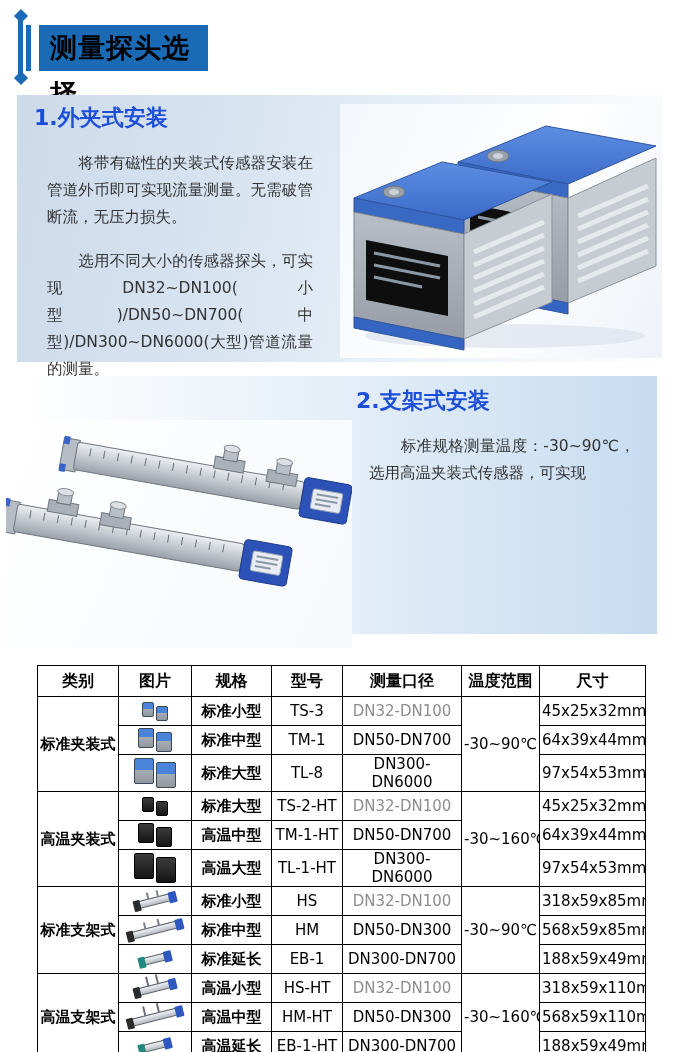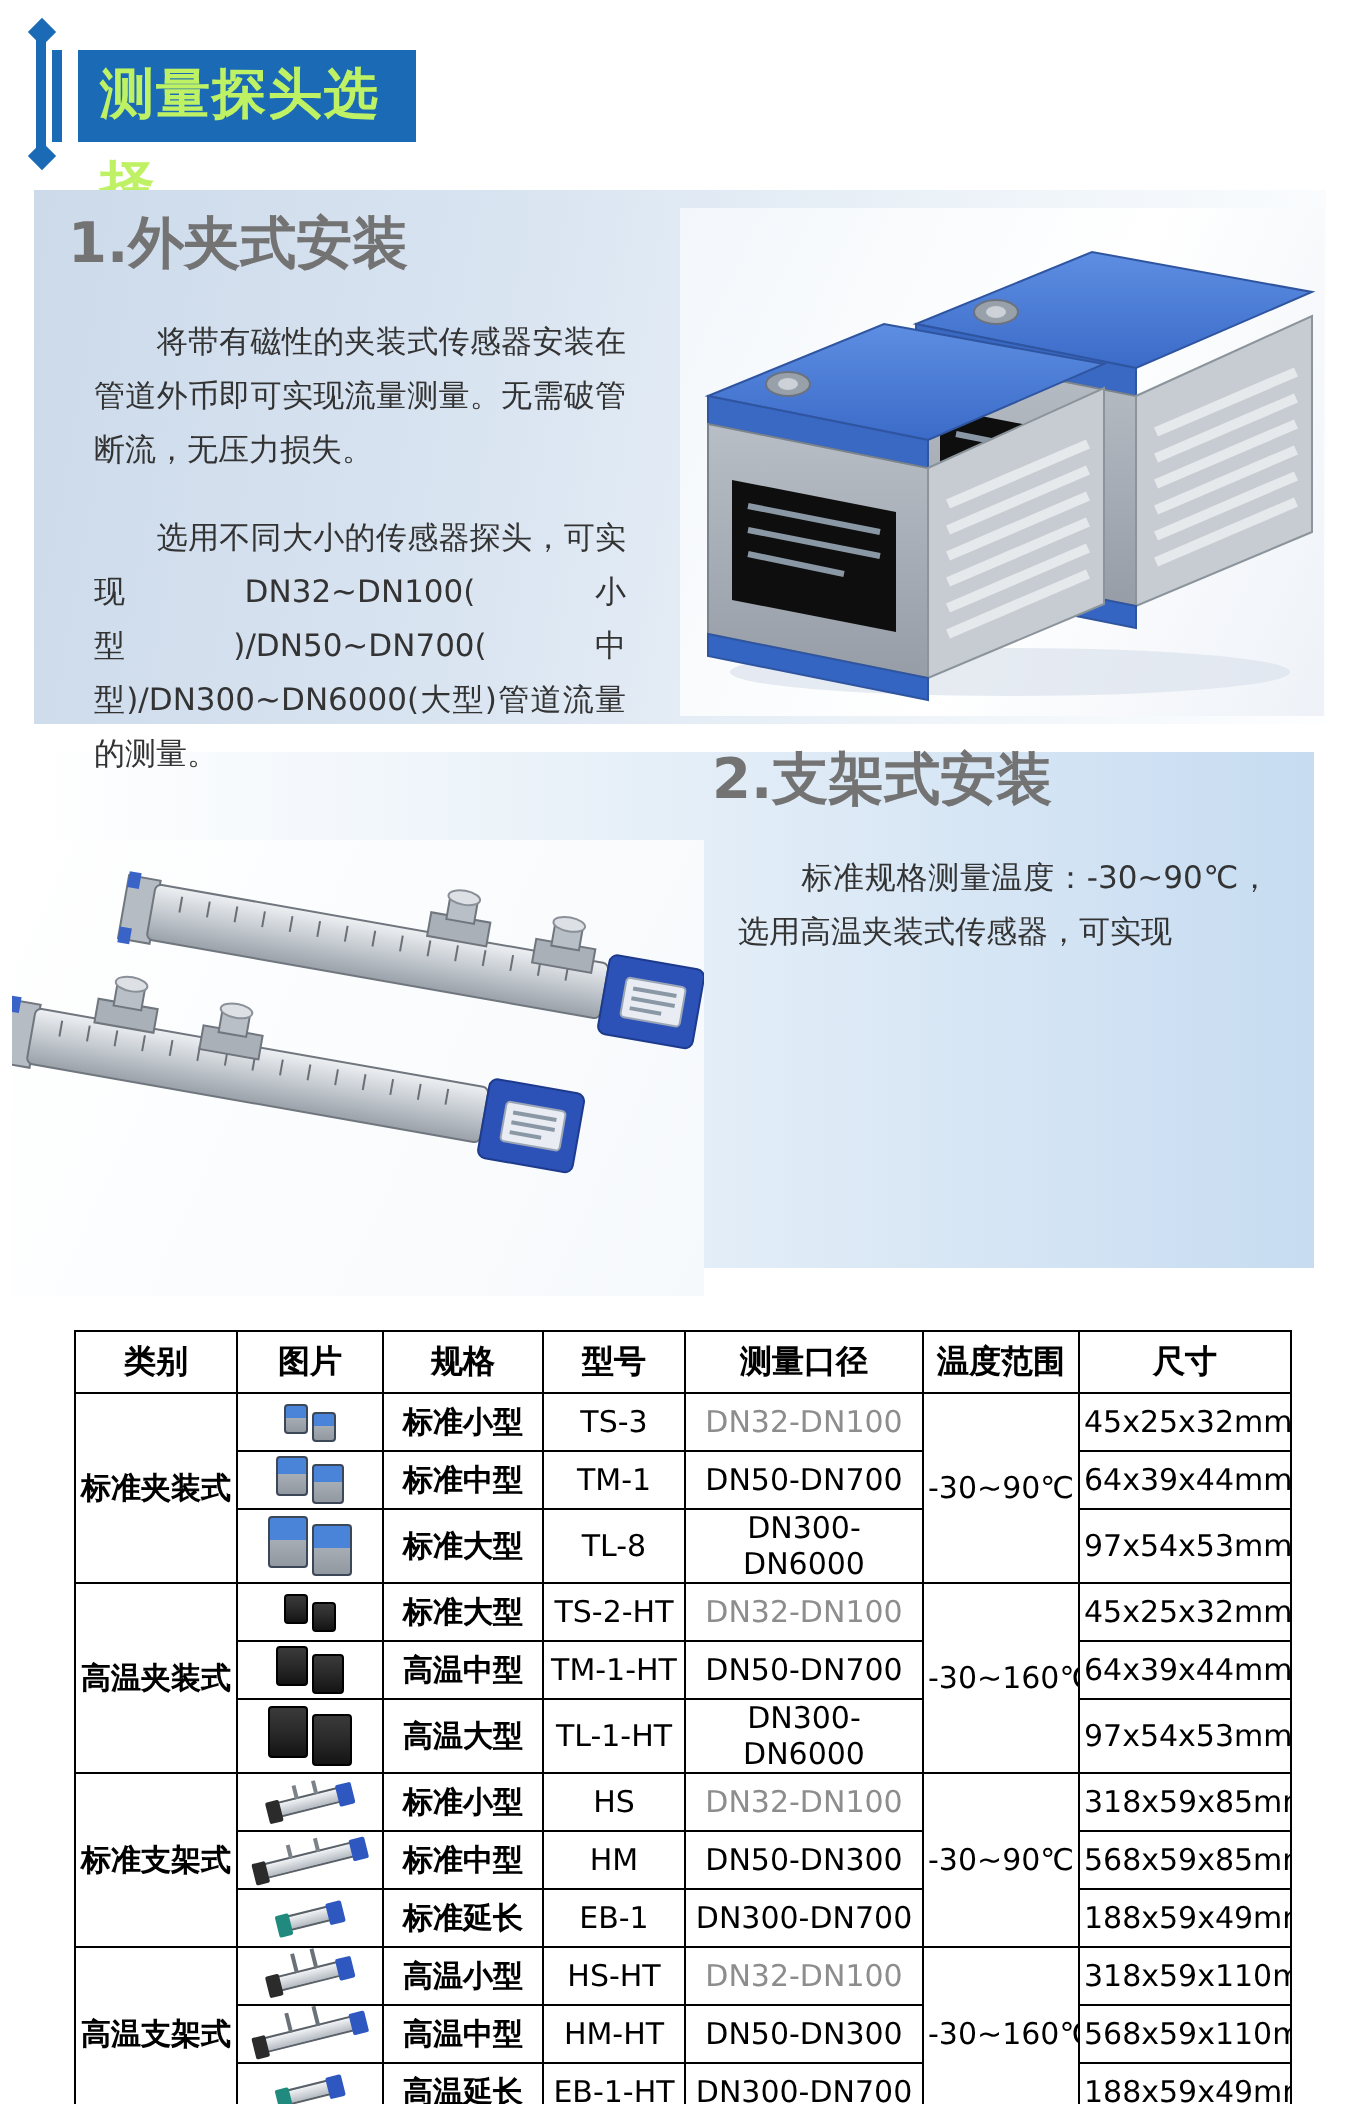--- a/index.html
+++ b/index.html
@@ -10,35 +10,35 @@
   }
 
   
   .banner-line { position:absolute; left:18px; top:16px; width:5px; height:62px; background:#1a6ab5; }
   .banner-line::before, .banner-line::after {
     content:""; position:absolute; left:-2.5px; width:10px; height:10px; background:#1a6ab5; transform:rotate(45deg);
   }
   .banner-line::before { top:-5px; } .banner-line::after { bottom:-5px; }
   .banner {
     position:absolute; left:26px; top:25px; width:182px; height:46px; background:#1a6ab5;
-    color:#bef264; font-size:27px; font-weight:bold; line-height:46px; padding-left:24px; letter-spacing:1px;
+    color:#000000; font-size:27px; font-weight:bold; line-height:46px; padding-left:24px; letter-spacing:1px;
   }
   .banner::before { content:""; position:absolute; left:5px; top:0; bottom:0; width:8px; background:#fff; }
 
   
   .panel1 { position:absolute; left:17px; top:95px; width:646px; height:267px;
     background:linear-gradient(100deg,#ccdaea 0%,#d9e4f1 35%,#eef4f9 70%,#fdfeff 100%); }
   .panel2 { position:absolute; left:20px; top:376px; width:637px; height:258px;
     background:linear-gradient(to right,#ffffff 0%,#eaf2f9 40%,#c7dcf1 100%); }
 
   .sec-text { position:absolute; z-index:3; }
-  .sec-text h2 { margin:0 0 6px 4px; font-size:28px; font-weight:600; color:#737373; }
+  .sec-text h2 { margin:0 0 6px 4px; font-size:22px; font-weight:600; color:#1d4ed8; }
   .sec-text p { margin:17px; font-size:15.5px; line-height:27px; color:#333; text-align:justify; }
   .s1-text { left:30px; top:103px; width:300px; }
-  .s2-text { left:352px; top:371px; width:300px; }
+  .s2-text { left:352px; top:386px; width:300px; }
 
   
   .photo1 { position:absolute; left:340px; top:104px; width:322px; height:254px; z-index:2;
     background:linear-gradient(115deg,#f3f7fb 0%,#ffffff 55%,#eef2f8 100%); }
   .photo2 { position:absolute; left:6px; top:420px; width:346px; height:228px; z-index:2;
     background:linear-gradient(115deg,#ffffff 0%,#f6f9fc 100%); }
   .photo1 svg, .photo2 svg { width:100%; height:100%; display:block; }
 
   
   table.spec { position:absolute; left:37px; top:665px; width:608px; border-collapse:collapse;

